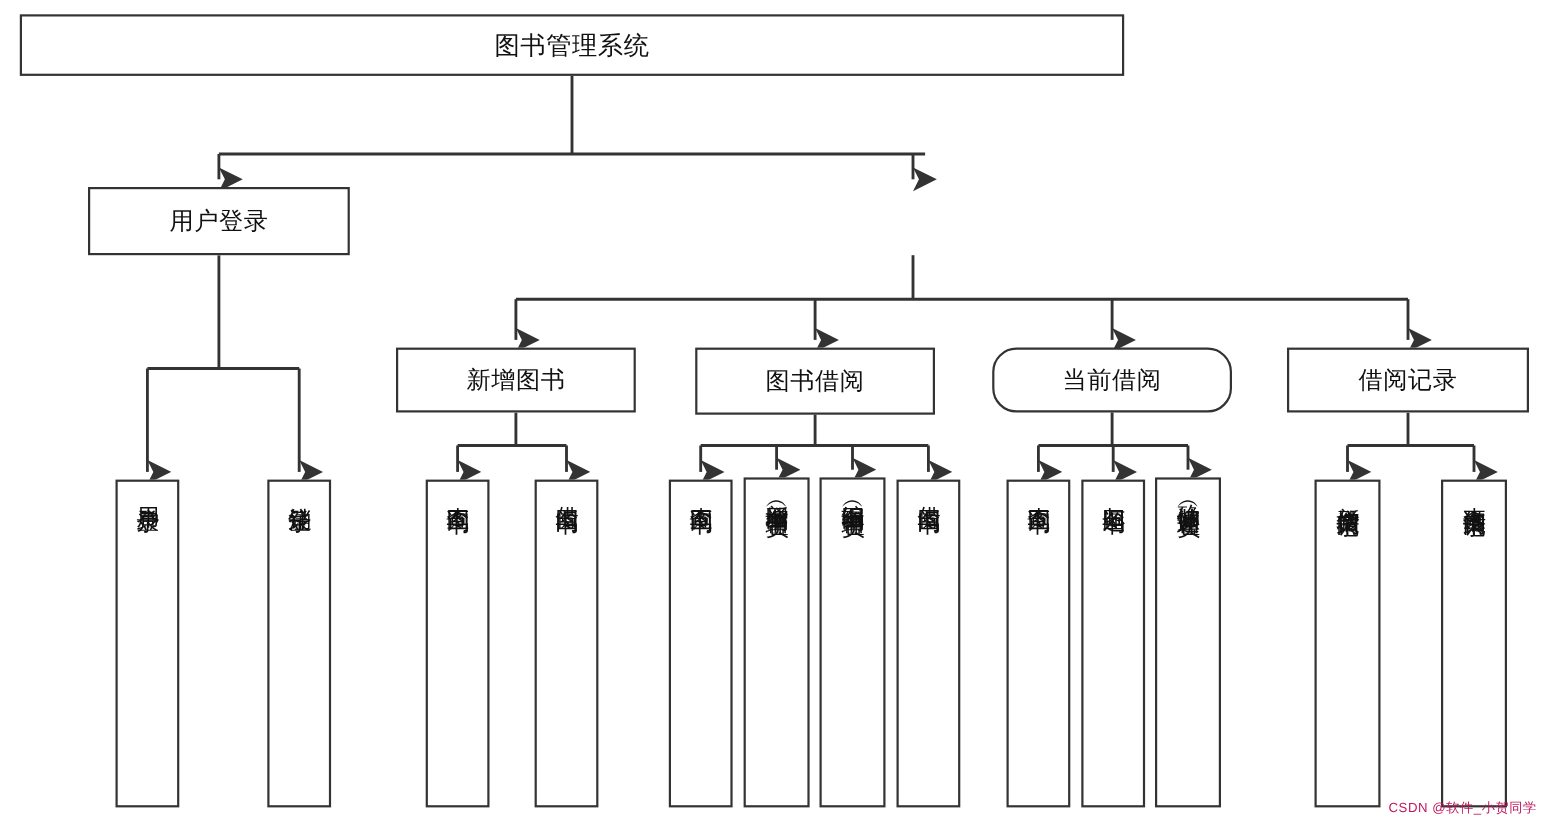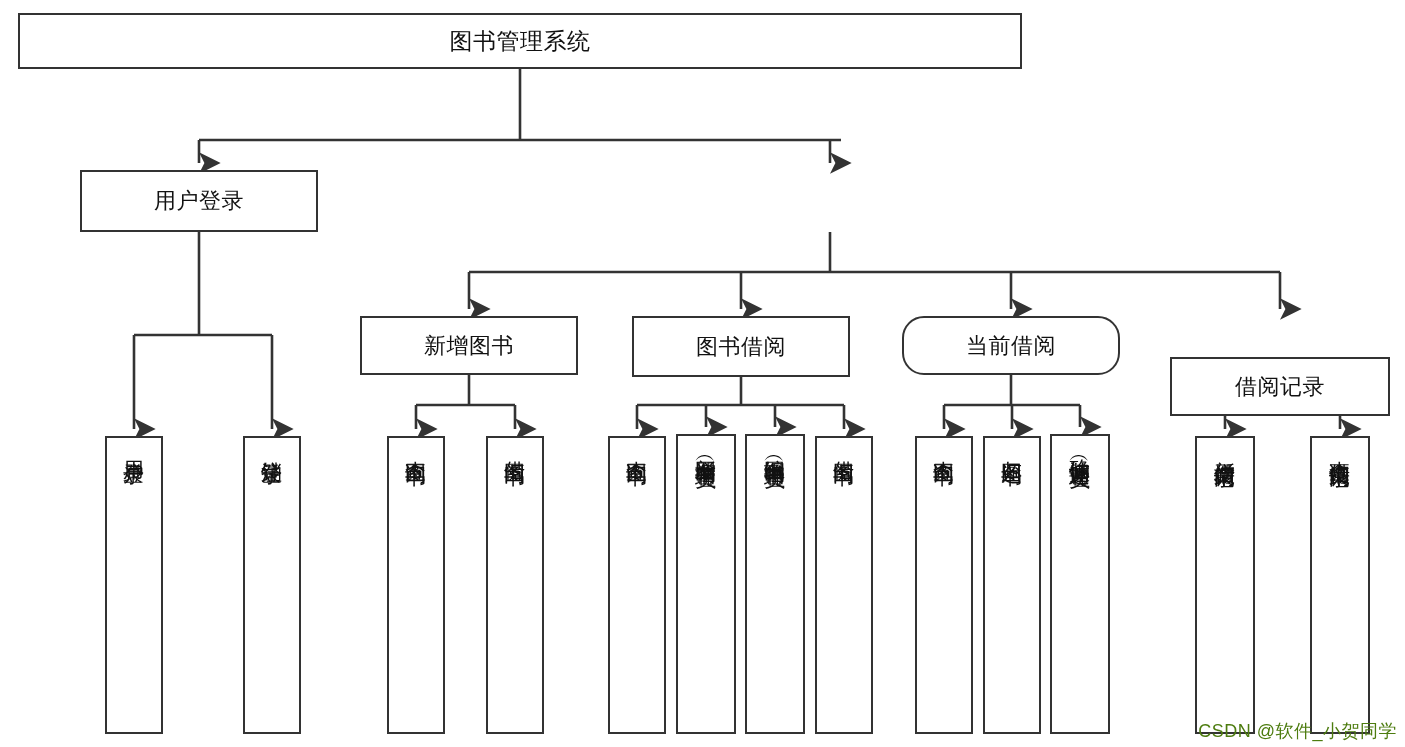--- a/index.html
+++ b/index.html
@@ -62,22 +62,22 @@
     text-orientation: upright;
     font-size: 21px;
     letter-spacing: 1.5px;
     line-height: 1;
     white-space: normal;
   }
   .watermark {
     position: absolute;
     right: 8px;
     bottom: 4px;
-    font-size: 18px;
-    color: #4d7c0f;
+    font-size: 12px;
+    color: #be185d;
     letter-spacing: 0.5px;
     z-index: 3;
     user-select: none;
   }
 </style>
 </head>
 <body>
 
 <div id="diagram">
 
@@ -141,21 +141,21 @@
 
   <div class="node h" style="left:360px; top:316px; width:218px; height:59px;">
     <span class="lbl">新增图书</span>
   </div>
   <div class="node h" style="left:632px; top:316px; width:218px; height:61px;">
     <span class="lbl">图书借阅</span>
   </div>
   <div class="node h" style="left:902px; top:316px; width:218px; height:59px;border-radius:22px;">
     <span class="lbl">当前借阅</span>
   </div>
-  <div class="node h" style="left:1170px; top:316px; width:220px; height:59px;margin-top:41px;">
+  <div class="node h" style="left:1170px; top:316px; width:220px; height:59px;">
     <span class="lbl">借阅记录</span>
   </div>
 
   <div class="node v" style="left:105px; top:436px; width:58px; height:298px;">
     <span class="lbl">用户登录</span>
   </div>
   <div class="node v" style="left:243px; top:436px; width:58px; height:298px;">
     <span class="lbl">注销登录</span>
   </div>
   <div class="node v" style="left:387px; top:436px; width:58px; height:298px;">

